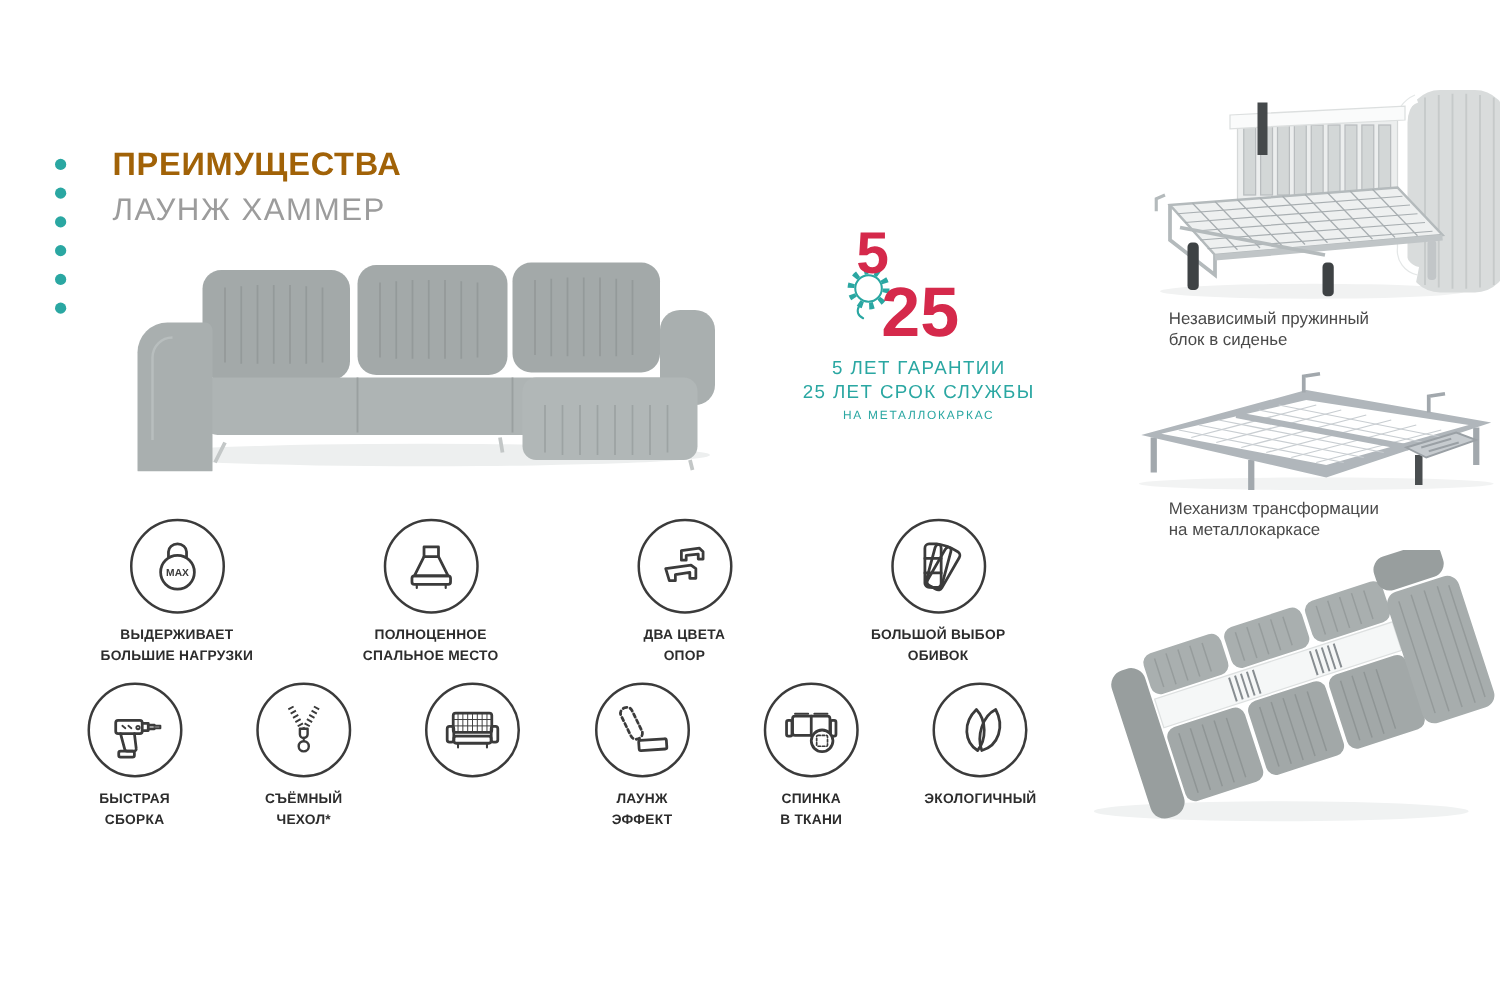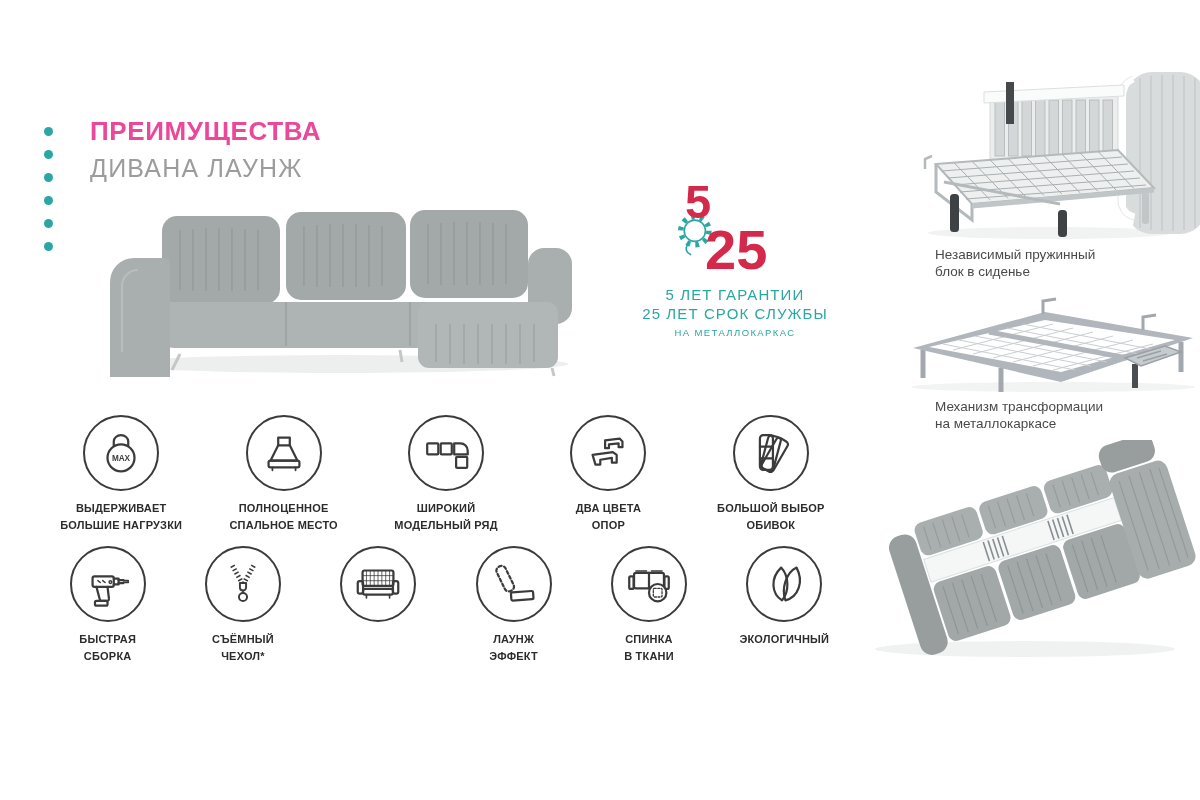--- a/index.html
+++ b/index.html
@@ -5,21 +5,21 @@
   html,body{margin:0;padding:0;background:#ffffff;}
   .page{position:relative;width:1200px;height:800px;background:#ffffff;overflow:hidden;
         font-family:"Liberation Sans", sans-serif;}
 
   
   .bullet-col{position:absolute;left:44px;top:127px;display:flex;flex-direction:column;}
   .dot{width:9px;height:9px;border-radius:50%;background:#2aa7a2;margin-bottom:14px;}
 
   
   .hdr{position:absolute;left:90px;top:116px;}
-  .hdr h1{margin:0;font-size:26px;font-weight:bold;letter-spacing:.6px;color:#ec4899;}
+  .hdr h1{margin:0;font-size:26px;font-weight:bold;letter-spacing:.6px;color:#a16207;}
   .hdr h2{margin:7px 0 0 0;font-size:25px;font-weight:400;letter-spacing:1.2px;color:#9c9c9c;}
 
   
   .sofa-main{position:absolute;left:100px;top:202px;width:480px;height:175px;}
 
   
   .guar{position:absolute;left:635px;top:182px;width:200px;text-align:center;color:#2aa7a2;}
   .gnum{position:absolute;color:#d5294b;font-weight:bold;line-height:1;}
   .g5{left:50px;top:-4px;font-size:47px;}
   .g25{left:70px;top:40px;font-size:56px;}
@@ -56,21 +56,21 @@
     <span class="dot"></span>
     <span class="dot"></span>
     <span class="dot"></span>
     <span class="dot"></span>
     <span class="dot"></span>
     <span class="dot"></span>
   </div>
 
   <div class="hdr">
     <h1>ПРЕИМУЩЕСТВА</h1>
-    <h2>ДИВАНА ЛАУНЖ</h2>
+    <h2>ЛАУНЖ ХАММЕР</h2>
   </div>
 
   <div class="sofa-main">
     <svg width="480" height="175" viewBox="0 0 480 175">
       <ellipse cx="240" cy="162" rx="228" ry="9" fill="#edefef"></ellipse>
 
       <g fill="#a3a9a9">
         <rect x="62" y="14" width="118" height="88" rx="15"></rect>
         <rect x="186" y="10" width="120" height="88" rx="15"></rect>
         <rect x="310" y="8" width="118" height="88" rx="15"></rect>
@@ -261,34 +261,20 @@
             <rect x="12" y="36" width="32" height="7" rx="2"></rect>
             <path d="M16 43 v3 M40 43 v3" stroke-width="1.8"></path>
           </g>
         </svg>
       </div>
       <div class="flabel">ПОЛНОЦЕННОЕ
 СПАЛЬНОЕ МЕСТО</div>
     </div>
 
 
-    <div class="feature">
-      <div class="fcirc">
-        <svg width="54" height="54" viewBox="0 0 56 56">
-          <g class="ic" stroke-width="2.2">
-            <rect x="8.5" y="18" width="11.5" height="11.5" rx="1"></rect>
-            <rect x="22.5" y="18" width="11.5" height="11.5" rx="1"></rect>
-            <path d="M36.5 29.5 v-11.5 h6.5 a7.5 7.5 0 0 1 7.5 7.5 v4 z"></path>
-            <rect x="38.5" y="32" width="11.5" height="11.5" rx="1"></rect>
-          </g>
-        </svg>
-      </div>
-      <div class="flabel">ШИРОКИЙ
-МОДЕЛЬНЫЙ РЯД</div>
-    </div>
 
     <div class="feature">
       <div class="fcirc">
         <svg width="54" height="54" viewBox="0 0 56 56">
           <g class="ic" stroke-width="2">
             <path d="M25 15 l15 -2 l3 3 v6 h-4 v-4 l-10 1 v4 h-4 z"></path>
             <path d="M12 30 l21 -3 l4 3 v8 h-5 v-5 l-12 2 v5 h-5 z"></path>
           </g>
         </svg>
       </div>

